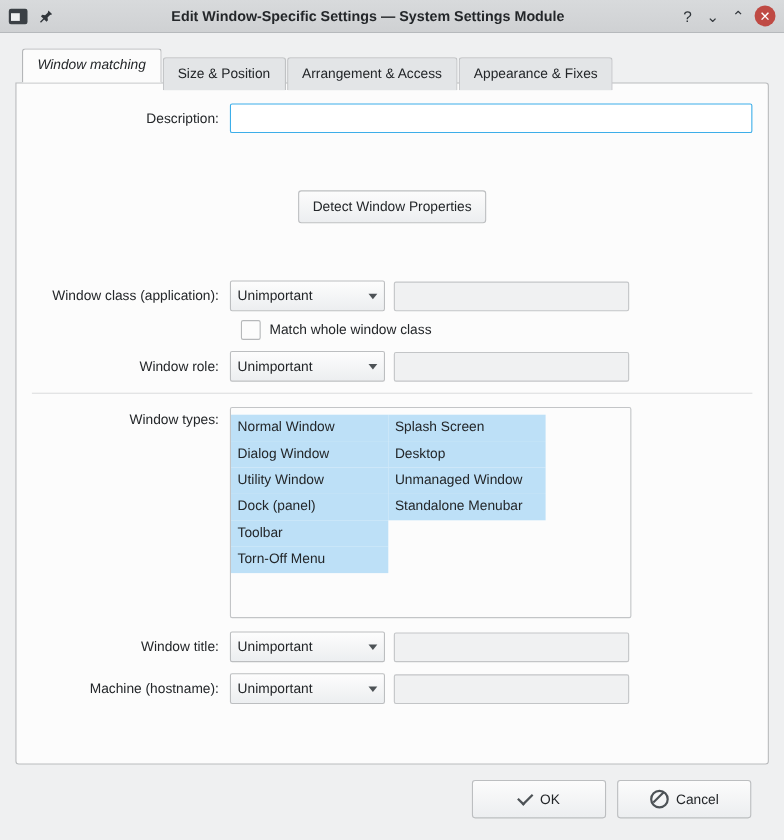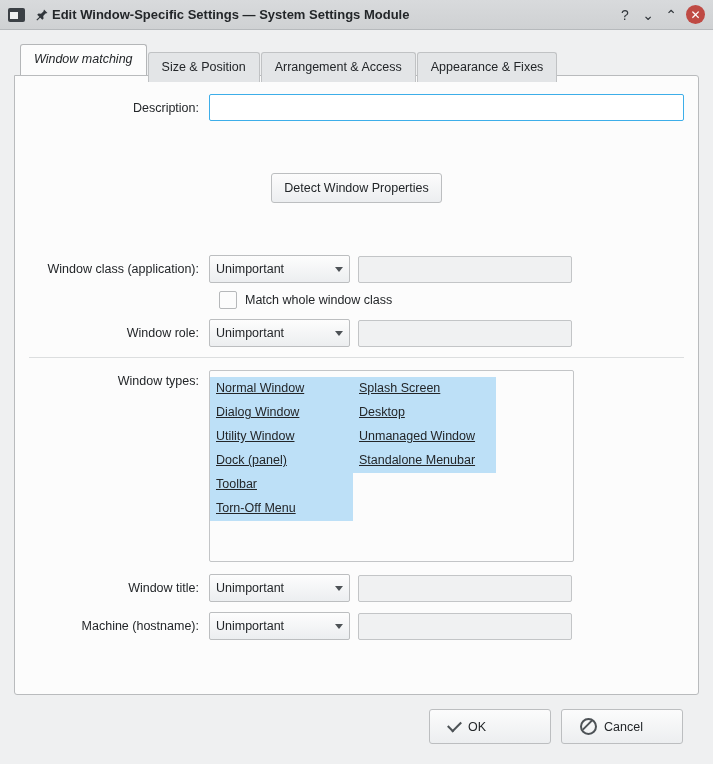--- a/index.html
+++ b/index.html
@@ -51,20 +51,21 @@
     content: "";
     position: absolute;
     left: 2px;
     top: 4px;
     width: 8px;
     height: 7px;
     background: #eff0f1;
   }
   .tb-title {
     flex: 1;
+    text-align: center;
     font-size: 13px;
     font-weight: bold;
     color: #232629;
     white-space: nowrap;
     overflow: hidden;
     text-overflow: ellipsis;
   }
   .tb-right {
     display: flex;
     align-items: center;
@@ -289,21 +290,20 @@
     border-radius: 2px;
     background: #fcfcfc;
     box-sizing: border-box;
     display: flex;
     padding: 6px 0 0 0;
     overflow: hidden;
   }
   .types-col {
     display: flex;
     flex-direction: column;
-    text-decoration: underline;
   }
   .types-col.c1 { width: 143px; }
   .types-col.c2 { width: 143px; }
   .type-item {
     padding: 3px 6px 4px 6px;
     font-size: 12.5px;
     height: 24px;
     box-sizing: border-box;
     line-height: 17px;
     white-space: nowrap;
@@ -322,21 +322,21 @@
   .fbtn {
     border: 1px solid #bcbec0;
     border-radius: 3px;
     background: linear-gradient(to bottom, #fcfcfc, #eceef0);
     padding: 8px 18px;
     font-size: 12.5px;
     display: flex;
     align-items: center;
     gap: 7px;
     min-width: 84px;
-    justify-content: flex-start;
+    justify-content: center;
   }
   .ck {
     display: inline-block;
     width: 11px;
     height: 6px;
     border-left: 2px solid #4d5256;
     border-bottom: 2px solid #4d5256;
     transform: rotate(-45deg);
     position: relative;
     top: -2px;

